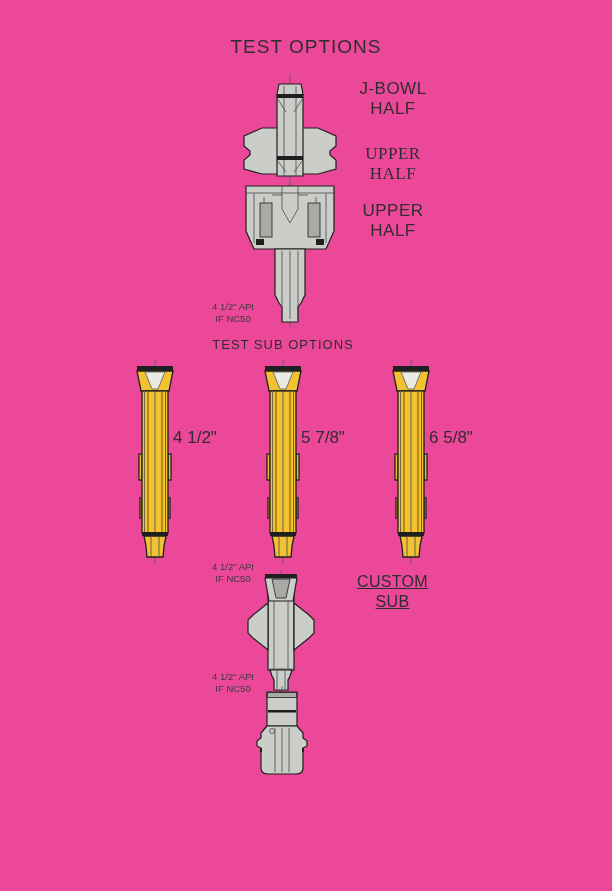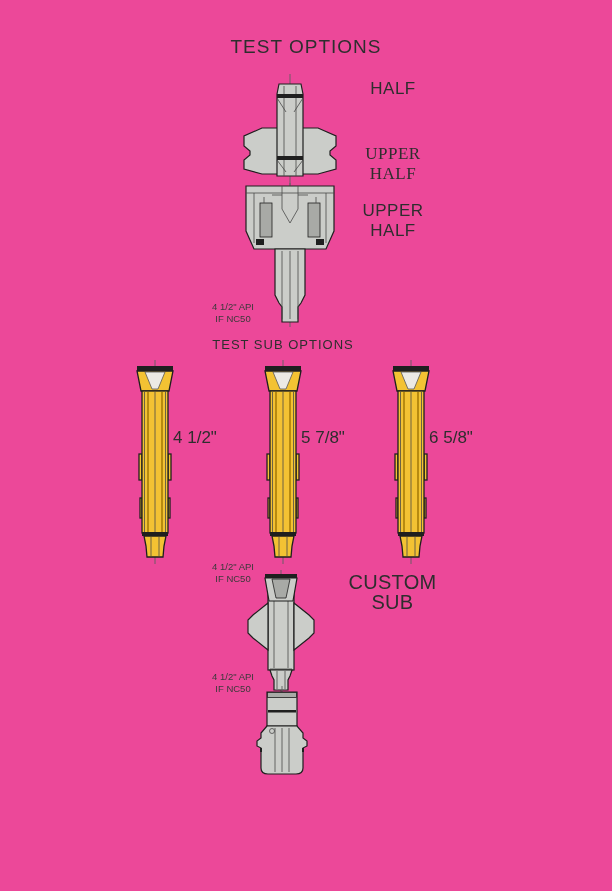--- a/index.html
+++ b/index.html
@@ -8,21 +8,21 @@
   }
   html,body{margin:0;padding:0;background:#fff;}
   .canvas{
     position:relative;width:612px;height:891px;background:#ec4899;
     font-family:"Liberation Sans", sans-serif;color:var(--text);overflow:hidden;
   }
   .lbl{position:absolute;text-align:center;}
   .title{font-size:19px;letter-spacing:1px;}
   .section{font-size:13px;letter-spacing:1px;}
   .big{font-size:17px;line-height:20px;letter-spacing:.5px;}
-  .med{font-size:20px;line-height:20px;letter-spacing:.3px;}
+  .med{font-size:16px;line-height:20px;letter-spacing:.3px;text-decoration:underline;}
   .note{font-size:9.5px;line-height:11.5px;color:#3a3a3a;letter-spacing:0;}
   .size-lbl{font-size:17px;}
   svg{position:absolute;overflow:visible;}
   .steel{fill:var(--steel);stroke:var(--outline);stroke-width:1.2;}
   .steel-d{fill:var(--steel-dark);stroke:var(--outline);stroke-width:.8;}
   .yel{fill:var(--yellow);stroke:var(--outline);stroke-width:1.3;}
   .blk{fill:var(--outline);}
   .cl{stroke:var(--centerline);stroke-width:.9;}
   .thin{stroke:#4a4a4a;stroke-width:.8;fill:none;}
   .stripe{stroke:var(--yellow-dark);stroke-width:1.6;fill:none;}
@@ -40,20 +40,21 @@
     <path class="steel" d="M49,12 L71,12 L73,22 L73,104 L47,104 L47,22 Z"></path>
     <line class="thin" x1="54" y1="14" x2="54" y2="104"></line>
     <line class="thin" x1="66" y1="14" x2="66" y2="104"></line>
     <rect class="blk" x="47" y="22" width="26" height="4"></rect>
     <path class="thin" d="M47,26 L56,40 M73,26 L64,40"></path>
     <rect class="blk" x="47" y="84" width="26" height="4"></rect>
     <path class="thin" d="M47,88 L56,100 M73,88 L64,100"></path>
   </svg>
 
   <div class="lbl big" style="left:328px;top:79px;width:130px;">
+    <div>J-BOWL</div>
     <div>HALF</div>
   </div>
   <div class="lbl big" style="left:328px;top:144px;width:130px;font-family:Liberation Serif, serif;">
     <div>UPPER</div>
     <div>HALF</div>
   </div>
   <div class="lbl big" style="left:328px;top:201px;width:130px;">
     <div>UPPER</div>
     <div>HALF</div>
   </div>

